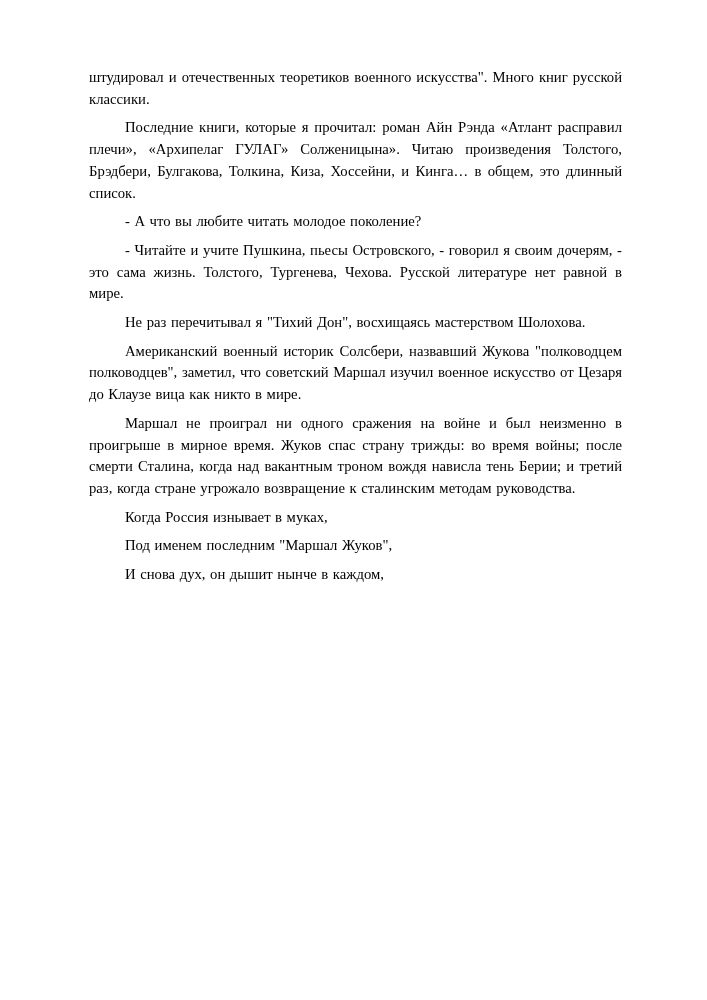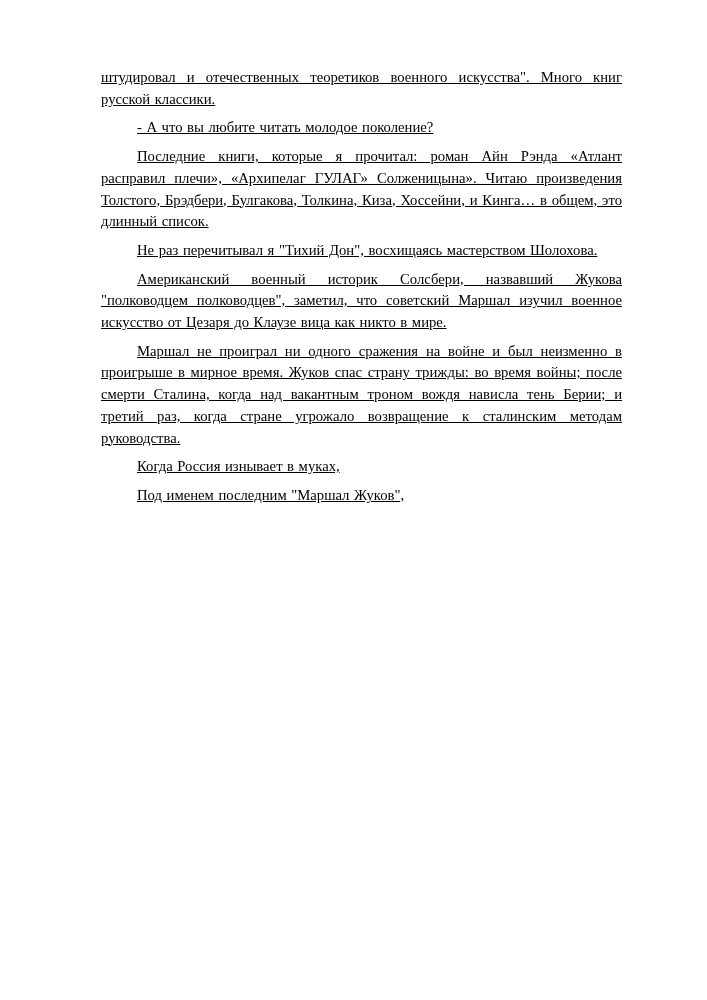--- a/index.html
+++ b/index.html
@@ -14,47 +14,48 @@
     box-sizing: border-box;
     background: #ffffff;
     color: #000000;
     padding: 67px 85px 0 85px;
     font-family: "Liberation Serif", "DejaVu Serif", serif;
     font-size: 14.7px;
     line-height: 21.7px;
     overflow: hidden;
   }
   .page p {
-    margin: 0 0 7px 16px;
+    margin: 0 0 7px 4px;
     text-align: justify;
     text-indent: 36px;
     word-spacing: 0.06em;
-    text-decoration: underline;
   }
   .page p.no-indent {
     text-indent: 0;
   }
   .section-heading {
     text-align: left;
     text-indent: 36px;
     margin: 2px 0 7px 0;
   }
   .poem-line {
     text-align: right;
     text-indent: 36px;
     margin: 0 0 8px 0;
   }
 </style>
 </head>
 <body>
 
 <div class="page">
   <p class="no-indent">штудировал и отечественных теоретиков военного искусства". Много книг русской классики.</p>
+  <p>Последние книги, которые я прочитал: роман Айн Рэнда «Атлант расправил плечи», «Архипелаг ГУЛАГ» Солженицына». Читаю произведения Толстого, Брэдбери, Булгакова, Толкина, Киза, Хоссейни, и Кинга… в общем, это длинный список.</p>
   <p>- А что вы любите читать молодое поколение?</p>
-  <p>Последние книги, которые я прочитал: роман Айн Рэнда «Атлант расправил плечи», «Архипелаг ГУЛАГ» Солженицына». Читаю произведения Толстого, Брэдбери, Булгакова, Толкина, Киза, Хоссейни, и Кинга… в общем, это длинный список.</p>
+  <p>- Читайте и учите Пушкина, пьесы Островского, - говорил я своим дочерям, - это сама жизнь. Толстого, Тургенева, Чехова. Русской литературе нет равной в мире.</p>
   <p>Не раз перечитывал я "Тихий Дон", восхищаясь мастерством Шолохова.</p>
   <p>Американский военный историк Солсбери, назвавший Жукова "полководцем полководцев", заметил, что советский Маршал изучил военное искусство от Цезаря до Клаузе вица как никто в мире.</p>
   <p>Маршал не проиграл ни одного сражения на войне и был неизменно в проигрыше в мирное время. Жуков спас страну трижды: во время войны; после смерти Сталина, когда над вакантным троном вождя нависла тень Берии; и третий раз, когда стране угрожало возвращение к сталинским методам руководства.</p>
 
 
   <p class="poem-line">Когда Россия изнывает в муках,</p>
   <p class="poem-line">Под именем последним "Маршал Жуков",</p>
+  <p class="poem-line">И снова дух, он дышит нынче в каждом,</p>
 </div>
 
 </body></html>

